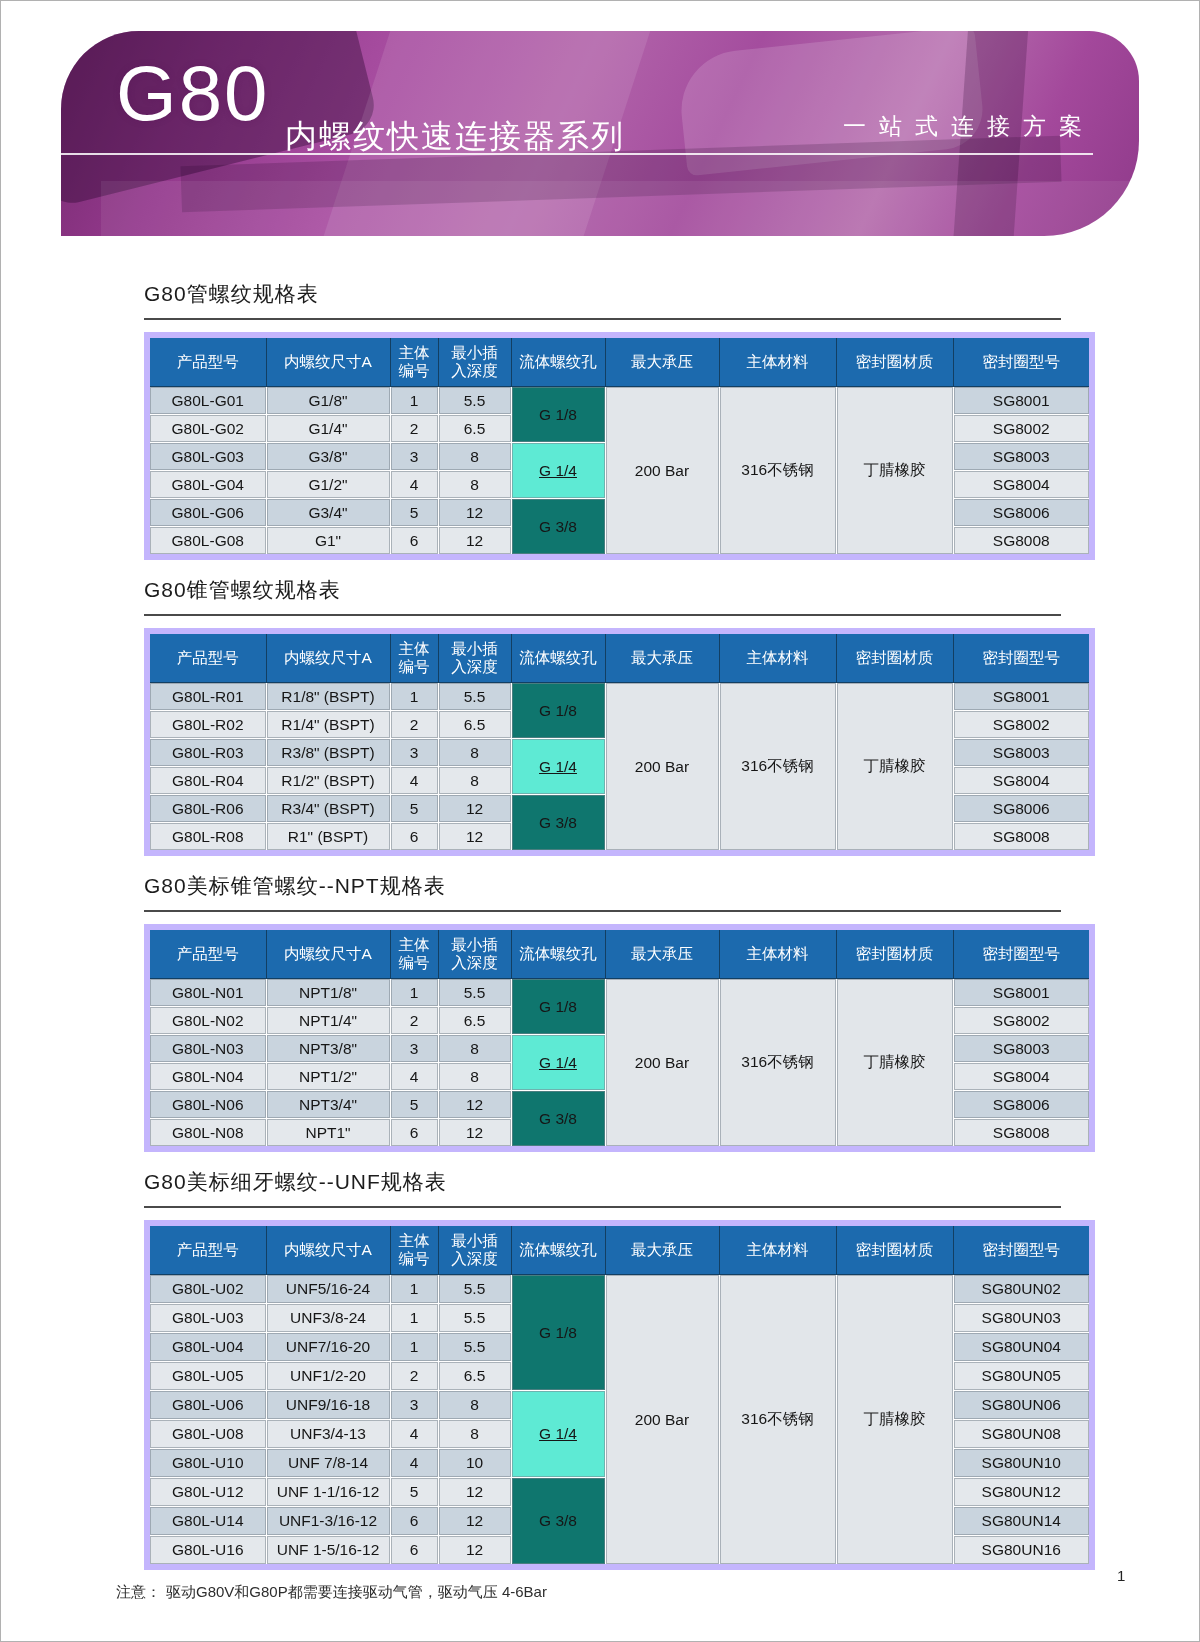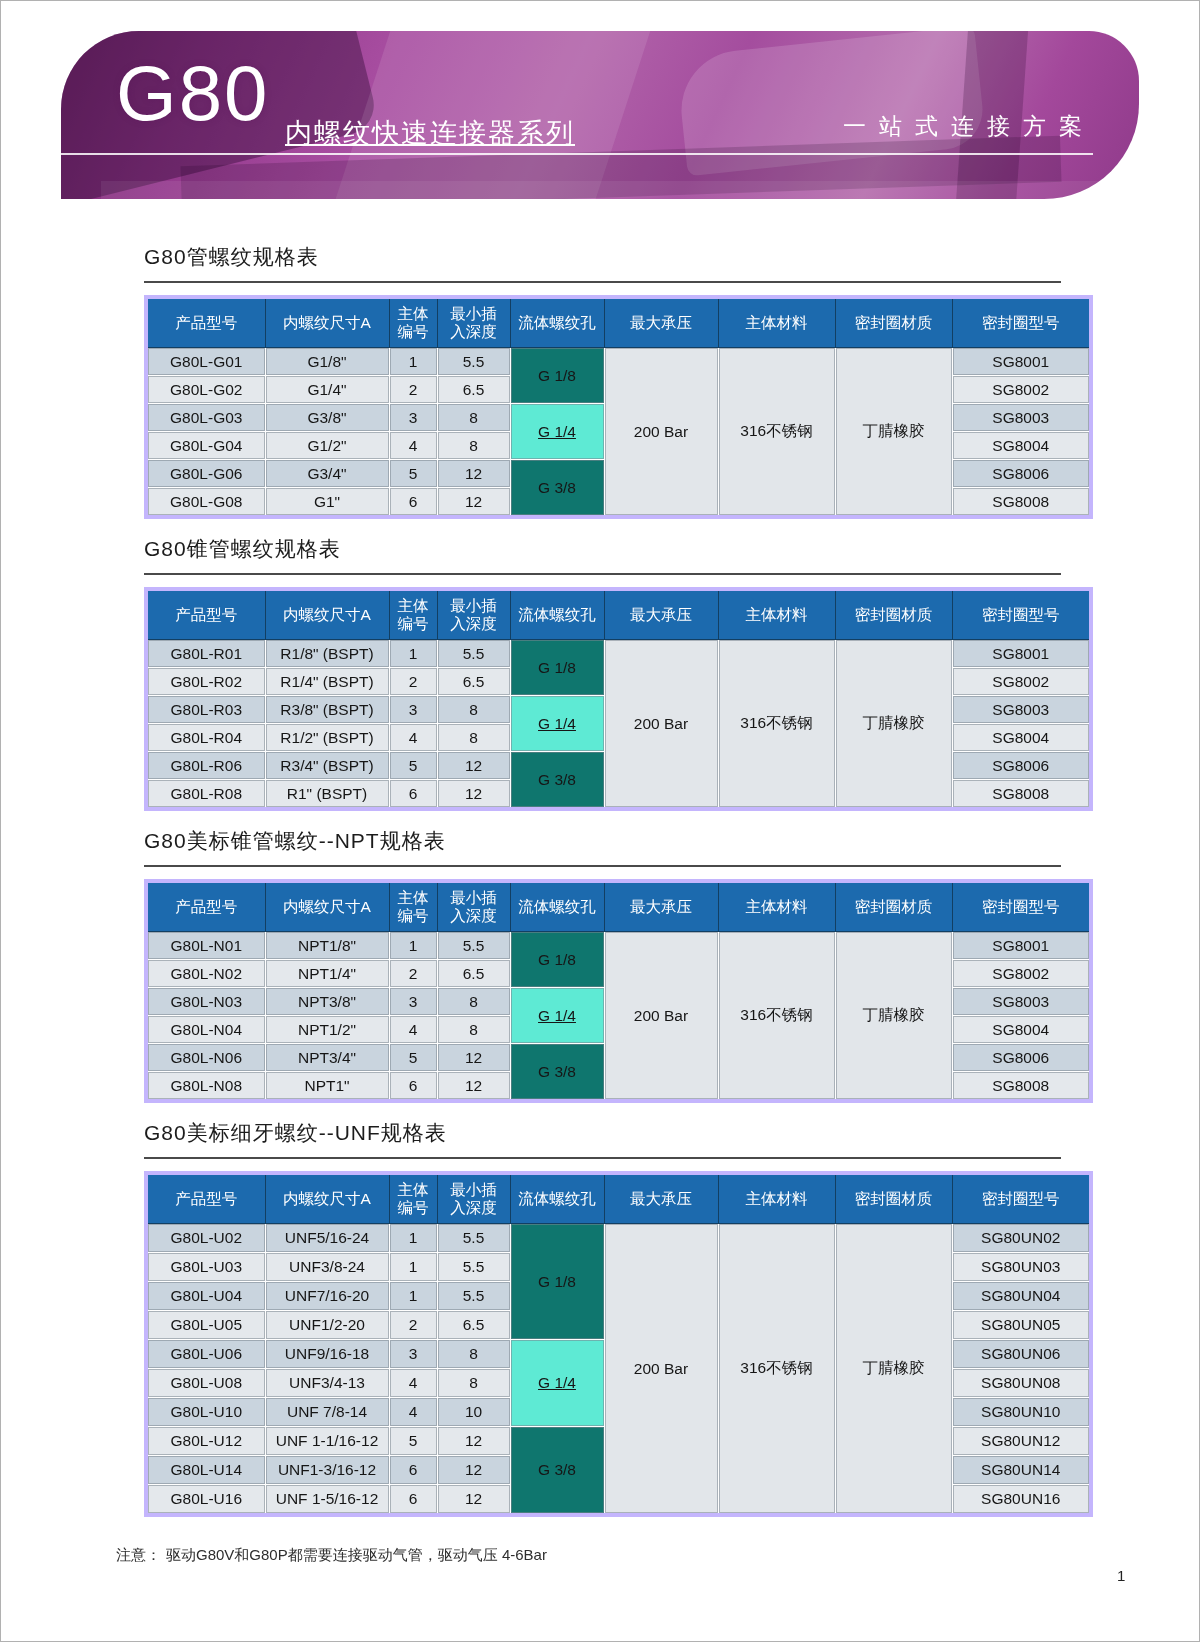--- a/index.html
+++ b/index.html
@@ -9,55 +9,55 @@
     box-sizing:border-box;
     border:1px solid #b1b1b1;
     background:#fff;
     font-family:"Liberation Sans","DejaVu Sans",sans-serif;
     overflow:hidden;
   }
   
   .banner{
     position:relative;
     margin:30px 0 0 60px;
-    width:1078px;height:168px;
+    width:1078px;height:205px;
     border-radius:78px 50px 95px 0;
     background:
       linear-gradient(115deg,
         #76296f 0%, #93398c 14%, #a84ea1 30%, #b264aa 46%,
         #a44d9e 60%, #b66fae 76%, #a3489b 88%, #8f3a8a 100%);
     overflow:hidden;
     color:#fff;
   }
   .banner .ph{position:absolute;pointer-events:none;}
   .ph1{left:-40px;top:-60px;width:340px;height:200px;background:rgba(40,5,45,.38);transform:rotate(-14deg);border-radius:30px;}
   .ph2{left:300px;top:-30px;width:260px;height:240px;background:rgba(255,255,255,.10);transform:skewX(-18deg);}
   .ph3{left:620px;top:10px;width:300px;height:120px;background:rgba(250,235,250,.16);transform:rotate(-6deg);border-radius:60px 10px 40px 10px;}
   .ph4{left:120px;top:120px;width:880px;height:46px;background:rgba(30,0,35,.18);transform:rotate(-2deg);}
   .ph5{left:900px;top:-20px;width:60px;height:240px;background:rgba(35,0,40,.22);transform:rotate(4deg);}
   .ph6{left:40px;top:150px;width:1040px;height:60px;background:rgba(255,255,255,.07);}
   .banner-brand{
     position:absolute;left:55px;top:18px;
     font-size:78px;line-height:1.15;font-weight:400;letter-spacing:2px;
     text-shadow:0 0 6px rgba(90,20,90,.35);
   }
-  .banner-subtitle{position:absolute;left:224px;top:84px;font-size:27px;letter-spacing:2px;text-decoration:underline;}
+  .banner-subtitle{position:absolute;left:224px;top:84px;font-size:32px;letter-spacing:2px;}
   .banner-slogan{position:absolute;right:44px;top:80px;font-size:23px;letter-spacing:13px;font-weight:400;}
   .banner-line{position:absolute;left:0;top:122px;width:1032px;height:2px;background:rgba(255,255,255,.85);}
   .banner-tagline{position:absolute;left:55px;top:136px;font-size:21px;letter-spacing:3px;}
   
   .content{margin:0 0 0 115px;width:945px;}
   .section{margin-top:16px;padding-left:28px;}
   .section:first-of-type{margin-top:44px;}
   .section-title{font-size:21px;color:#1c1c1c;letter-spacing:1px;margin:0 0 10px 0;font-weight:400;}
   .section-divider{height:2px;background:#4a4a4a;margin:0 0 12px 0;}
   table.spec-table{
     border-collapse:collapse;
     width:945px;table-layout:fixed;
-    border:4px solid #c4b5fd;
+    border:6px solid #c4b5fd;
     background:#fff;
     font-size:15.5px;color:#161616;
   }
   table.spec-table th{
     background:#1c6aae;color:#fff;font-weight:400;
     border:1px solid #123f63;
     height:46px;padding:1px 2px;
     font-size:15.5px;line-height:18px;
     white-space:pre-line;text-align:center;vertical-align:middle;
   }
@@ -67,21 +67,21 @@
     text-align:center;vertical-align:middle;
     height:27px;padding:0 2px;
   }
   table.spec-table.rows10 td{height:28px;}
   td.dk{background:#c9d4de;}
   td.lt{background:#e4e8ec;}
   td.dk2{background:#0f766e;}
   td.lt2{background:#5eead4;text-decoration:underline;}
   td.sh{background:#e2e6ea;}
   
-  .notes{display:flex;margin:24px 0 0 115px;width:960px;font-size:15px;color:#2e2e2e;line-height:27px;}
+  .notes{display:flex;margin:8px 0 0 115px;width:960px;font-size:15px;color:#2e2e2e;line-height:27px;}
   .notes-label{flex:0 0 50px;}
   .notes-lines{flex:1;}
   .page-number{position:absolute;left:1116px;top:1566px;font-size:15px;color:#222;}
 </style>
 </head>
 <body>
 
 <div class="page">
 
   <div class="banner">

